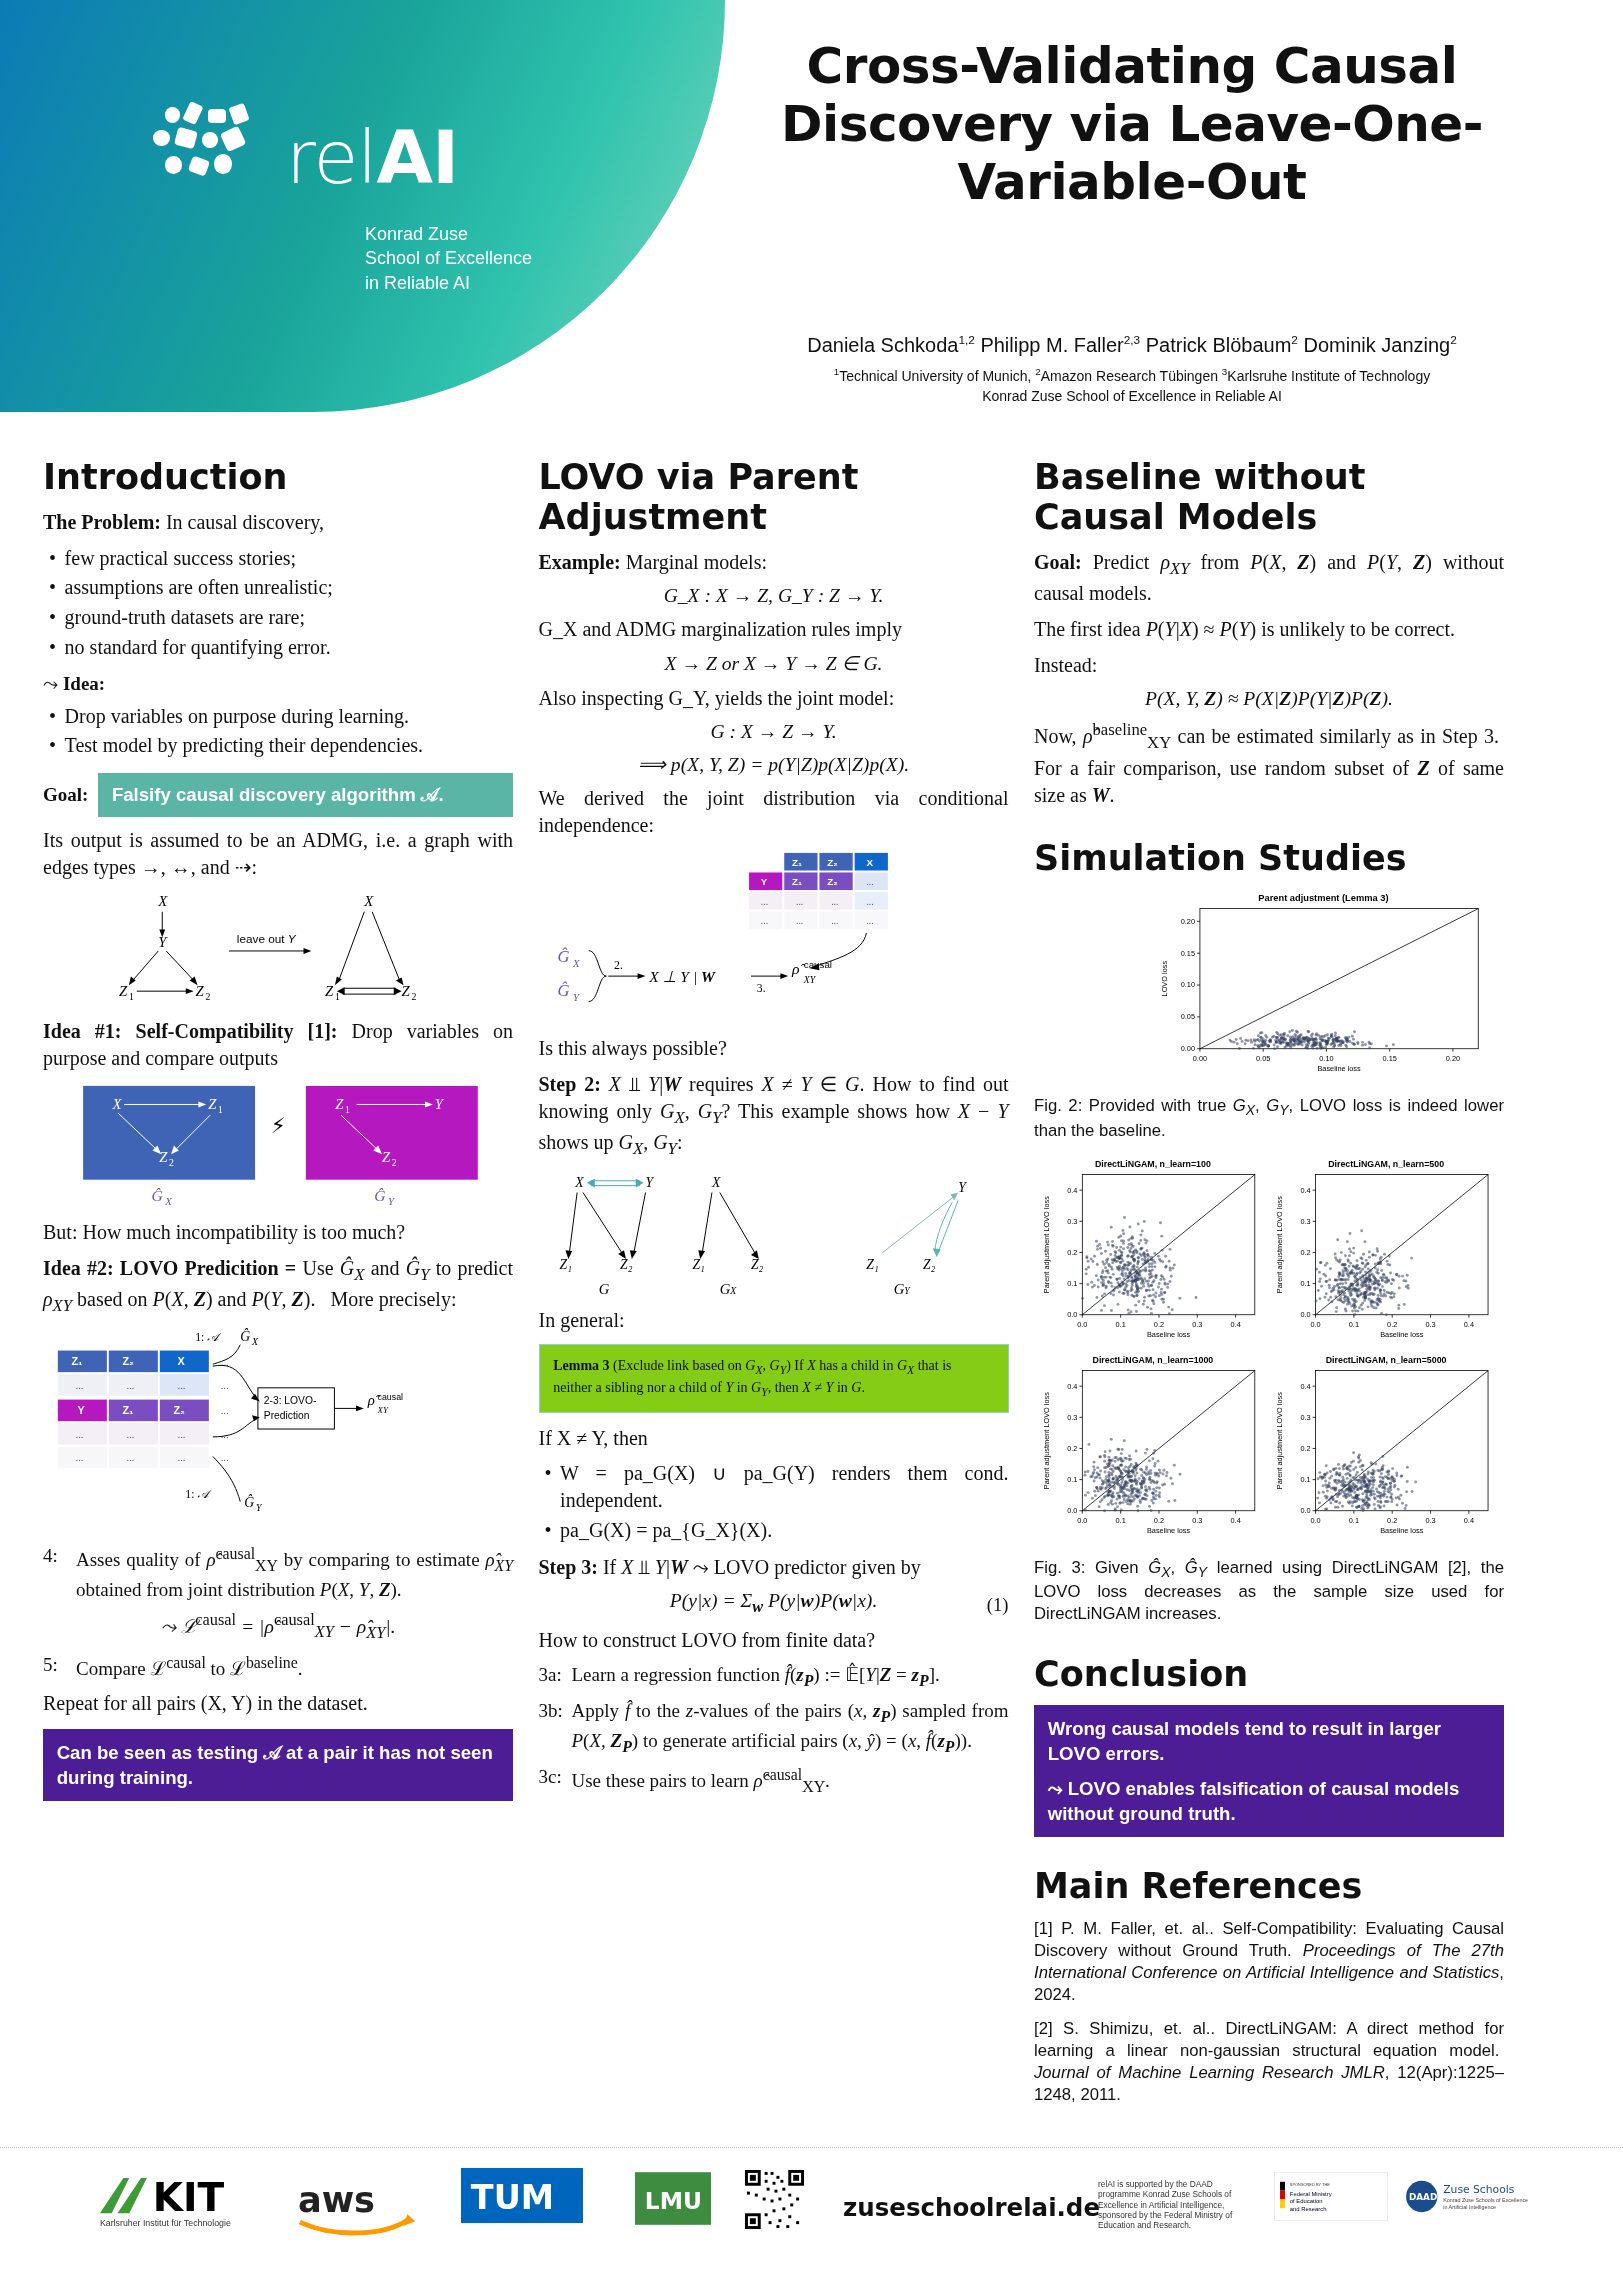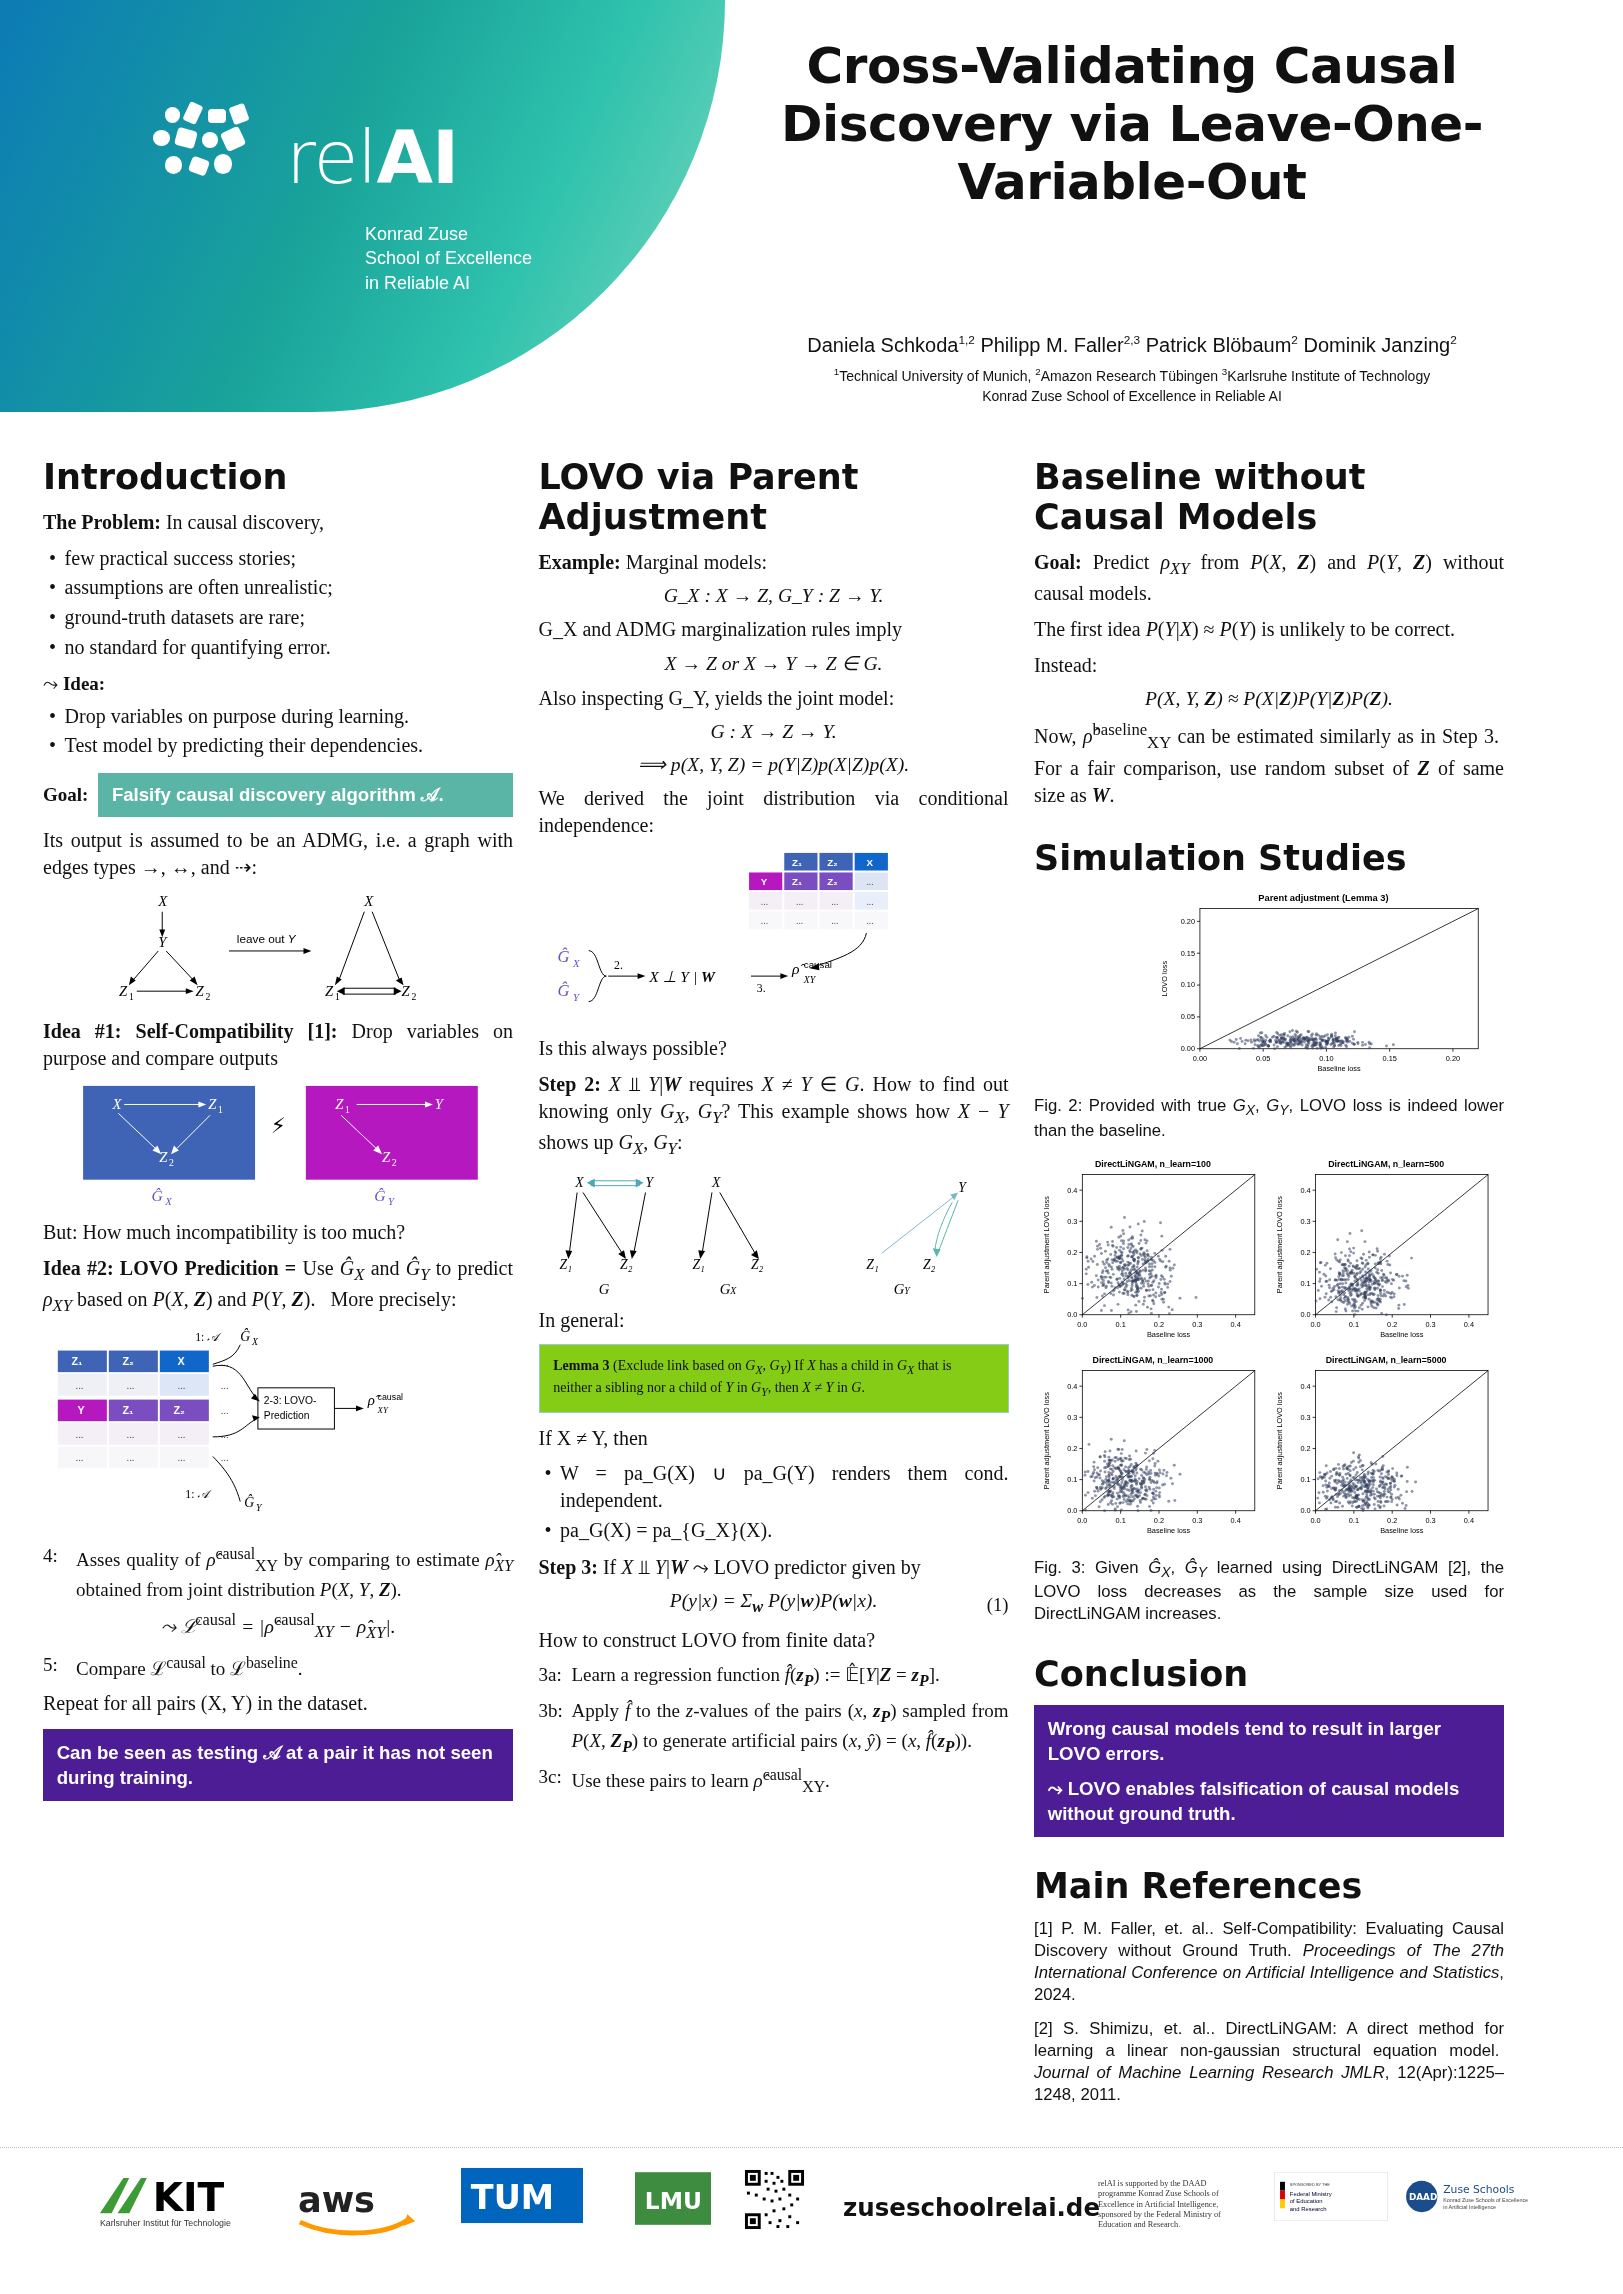--- a/index.html
+++ b/index.html
@@ -56,21 +56,21 @@
   svg{display:block;margin:0 auto;}
   
   #footer{position:absolute;left:0;bottom:0;width:1623px;height:147px;border-top:1px dotted #bbb;}
   .fitem{position:absolute;top:21.6px;}
   .kit{left:96px;}
   .aws{left:294px;top:31px;}
   .tum{left:461px;top:17.6px;}
   .lmu{left:635px;top:21.6px;}
   .qr{left:743px;top:19.6px;}
   .url{left:843px;top:45px;font-family:"DejaVu Sans",sans-serif;font-size:24.5px;font-weight:600;}
-  .fsmall{left:1098px;top:31px;font-size:8.3px;width:137px;line-height:1.25;font-family:Liberation Serif, serif;color:#333;}
+  .fsmall{left:1098px;top:31px;font-size:8.3px;width:137px;line-height:1.25;font-family:Liberation Sans, sans-serif;color:#333;}
   .bmbf{left:1274px;top:23.5px;}
   .daad{left:1402px;top:27.4px;}
 </style>
 </head>
 <body>
 
 <div id="header">
   <div class="logo-blob"></div>
   <div class="logo-inner">
     <div class="logo-mark">

